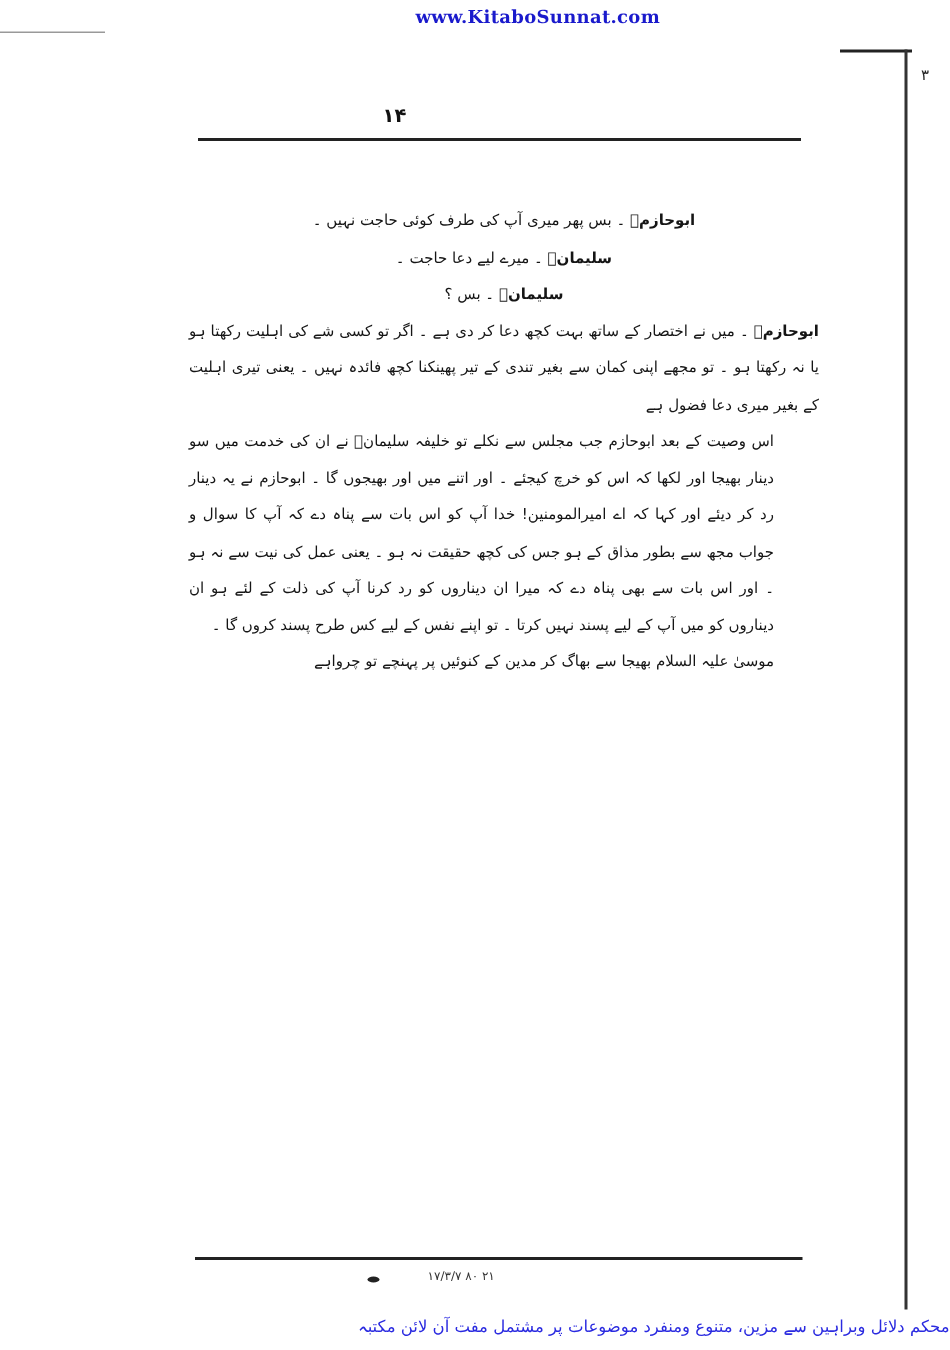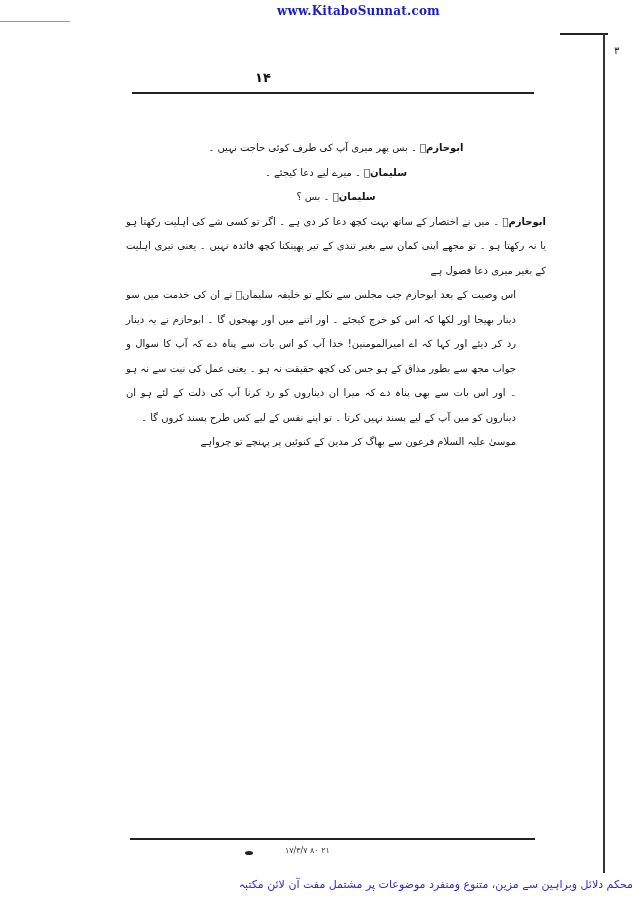--- a/index.html
+++ b/index.html
@@ -150,33 +150,33 @@
 <div class="page-frame-mark">۳</div>
 
 <div class="page-number">۱۴</div>
 <div class="header-rule"></div>
 
 <div class="body-text">
   <p class="center">
     <span class="speaker">ابوحازمؒ</span><span> ۔ بس پھر میری آپ کی طرف کوئی حاجت نہیں ۔</span>
   </p>
   <p class="center">
-    <span class="speaker">سلیمانؒ</span><span> ۔ میرے لیے دعا کیجئے ۔</span>
+    <span class="speaker">سلیمانؒ</span><span> ۔ میرے لیے دعا حاجت ۔</span>
   </p>
   <p class="center">
     <span class="speaker">سلیمانؒ</span><span> ۔ بس ؟</span>
   </p>
   <p>
     <span class="speaker">ابوحازمؒ</span><span> ۔ میں نے اختصار کے ساتھ بہت کچھ دعا کر دی ہے ۔ اگر تو کسی شے کی اہلیت رکھتا ہو یا نہ رکھتا ہو ۔ تو مجھے اپنی کمان سے بغیر تندی کے تیر پھینکنا کچھ فائدہ نہیں ۔ یعنی تیری اہلیت کے بغیر میری دعا فضول ہے</span>
   </p>
   <p class="indent">
     <span>اس وصیت کے بعد ابوحازم جب مجلس سے نکلے تو خلیفہ سلیمانؒ نے ان کی خدمت میں سو دینار بھیجا اور لکھا کہ اس کو خرچ کیجئے ۔ اور اتنے میں اور بھیجوں گا ۔ ابوحازم نے یہ دینار رد کر دیئے اور کہا کہ اے امیرالمومنین! خدا آپ کو اس بات سے پناہ دے کہ آپ کا سوال و جواب مجھ سے بطور مذاق کے ہو جس کی کچھ حقیقت نہ ہو ۔ یعنی عمل کی نیت سے نہ ہو ۔ اور اس بات سے بھی پناہ دے کہ میرا ان دیناروں کو رد کرنا آپ کی ذلت کے لئے ہو ان دیناروں کو میں آپ کے لیے پسند نہیں کرتا ۔ تو اپنے نفس کے لیے کس طرح پسند کروں گا ۔</span>
   </p>
   <p class="indent">
-    <span>موسیٰ علیہ السلام فرعون سے بھاگ کر مدین کے کنوئیں پر پہنچے تو چرواہے</span>
+    <span>موسیٰ علیہ السلام بھیجا سے بھاگ کر مدین کے کنوئیں پر پہنچے تو چرواہے</span>
   </p>
 </div>
 
 <div class="footer-rule"></div>
 <div class="scan-footer-mark"></div>
 <div class="scan-footer-code">۱۷/۳/۷ ۸۰ ۲۱</div>
 
 <div class="site-footer">محکم دلائل وبراہین سے مزین، متنوع ومنفرد موضوعات پر مشتمل مفت آن لائن مکتبہ</div>
 
 </body></html>

